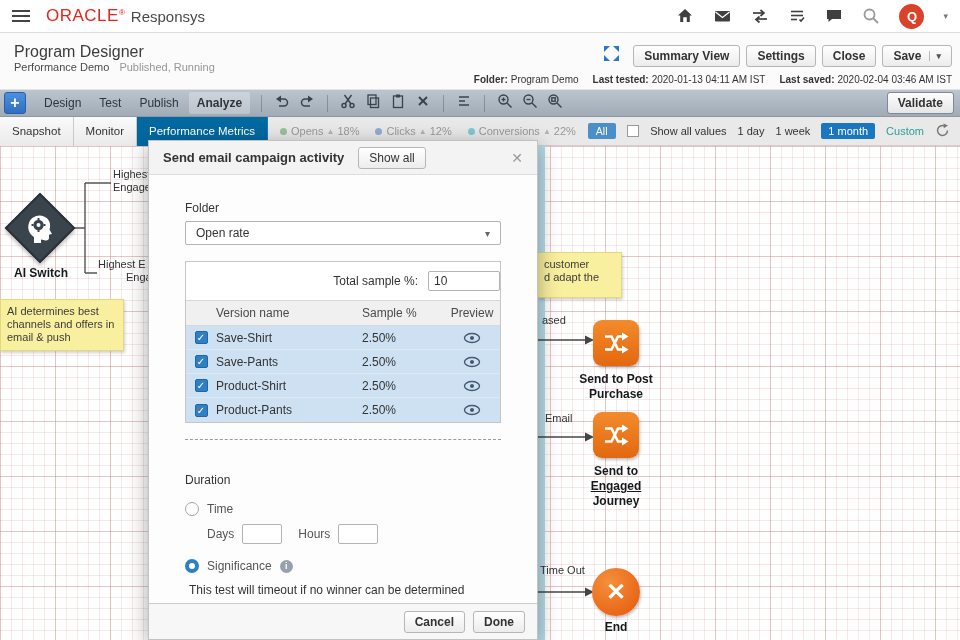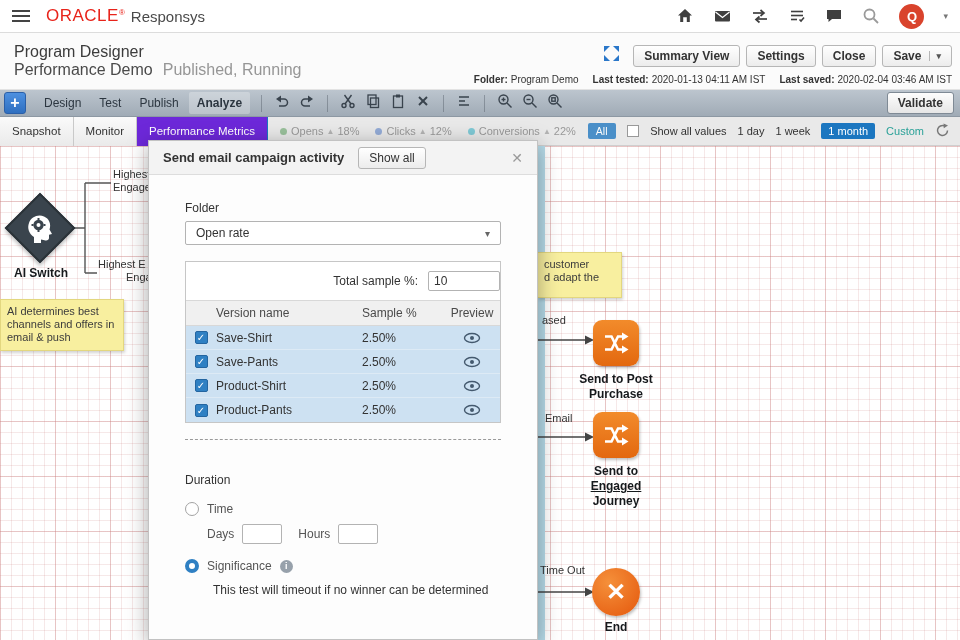--- a/index.html
+++ b/index.html
@@ -16,21 +16,21 @@
   .product { margin-left:6px; font-size:15px; color:#4a4a4a; }
   .topbar-right { margin-left:auto; display:flex; align-items:center; gap:19px; padding-right:12px; }
   .tb-icon svg { display:block; }
   .avatar { width:25px; height:25px; border-radius:50%; background:#d9432c; color:#fff; font-size:13px;
             font-weight:bold; display:flex; align-items:center; justify-content:center; }
   .caret { color:#777; font-size:9px; }
 
   
   #header { position:absolute; top:33px; height:57px; left:0; right:0; background:#fbfbfb; border-bottom:1px solid #e3e3e3; }
   .h-title { position:absolute; left:14px; top:10px; font-size:16px; color:#3c3c3c; }
-  .h-sub { position:absolute; left:14px; top:28px; font-size:16px; color:#4a4a4a; display:flex; gap:10px; }
+  .h-sub { position:absolute; left:14px; top:28px; font-size:11px; color:#4a4a4a; display:flex; gap:10px; }
   .h-status { color:#969696; }
   .h-actions { position:absolute; right:8px; top:11px; display:flex; align-items:center; gap:6px; }
   .btn { background:linear-gradient(#fff,#ececec); border:1px solid #b6b6b6; border-radius:3px; font-size:12px;
          font-weight:bold; color:#333; padding:0 10px; height:22px; display:flex; align-items:center; }
   .save-caret { border-left:1px solid #b6b6b6; margin-left:8px; padding-left:6px; font-size:9px; color:#555; }
   .h-meta { position:absolute; right:8px; top:41px; font-size:10px; color:#333; display:flex; gap:14px; }
   .meta-label { font-weight:bold; margin-right:3px; }
 
   
   #toolbar { position:absolute; top:90px; height:27px; left:0; right:0;
@@ -44,21 +44,21 @@
   .t-tab.active { background:rgba(255,255,255,.28); border-radius:2px; font-weight:bold; }
   .t-icons { display:flex; align-items:center; gap:9px; margin-left:8px; }
   .t-sep { width:1px; height:17px; background:rgba(60,70,80,.35); margin:0 3px; }
   .validate { margin-left:auto; margin-right:6px; background:linear-gradient(#fdfdfd,#e6e6e6); border:1px solid #7f8a95; }
 
   
   #tabbar { position:absolute; top:117px; height:29px; left:0; right:0; background:#e9e9e9;
             border-bottom:1px solid #cfcfcf; display:flex; align-items:center; }
   .v-tab { height:29px; line-height:29px; padding:0 12px; font-size:11.5px; color:#333;
            background:linear-gradient(#fafafa,#eaeaea); border-right:1px solid #c9c9c9; }
-  .v-tab.active { background:#6d28d9; color:#fff; border-right-color:#1b76c0; }
+  .v-tab.active { background:#0369a1; color:#fff; border-right-color:#1b76c0; }
   .legend { display:flex; align-items:center; gap:16px; margin-left:12px; opacity:.55; font-size:11px; color:#555; }
   .legend-item { display:flex; align-items:center; }
   .dot { width:7px; height:7px; border-radius:50%; display:inline-block; margin-right:4px; }
   .trend { font-size:8px; color:#888; margin:0 3px; }
   .all-pill { background:#2f80c3; color:#fff; font-size:10.5px; padding:2px 8px; border-radius:2px; margin-left:12px; opacity:.85; }
   .tbr { margin-left:auto; display:flex; align-items:center; gap:11px; padding-right:10px; font-size:11px; color:#333; }
   .cb { width:12px; height:12px; border:1px solid #999; background:#fff; }
   .range-pill { background:#1b76c0; color:#fff; padding:2px 7px; border-radius:2px; }
   .custom { color:#2aa198; }
 
@@ -114,21 +114,21 @@
              color:#fff; font-size:10px; line-height:12px; text-align:center; margin:0 auto; }
   .m-eye { justify-self:center; display:flex; }
   .m-divider { margin-top:16px; border-top:1px dashed #9a9a9a; }
   .m-duration { margin-top:33px; }
   .m-radio-row { margin-top:15px; display:flex; align-items:center; gap:8px; font-size:12px; color:#555; }
   .radio { width:14px; height:14px; border-radius:50%; border:1px solid #a3a3a3; background:#fff; }
   .radio.sel { border:4px solid #2f80c3; }
   .m-dh-row { margin-top:8px; margin-left:22px; display:flex; align-items:center; gap:8px; font-size:12px; color:#555; }
   .info { width:13px; height:13px; border-radius:50%; background:#97a1ab; color:#fff; font-size:9px;
           font-weight:bold; text-align:center; line-height:13px; }
-  .m-note { margin-top:10px; margin-left:28px; font-size:12px; color:#333; }
+  .m-note { margin-top:10px; margin-left:4px; font-size:12px; color:#333; }
   .m-footer { position:absolute; bottom:0; left:0; right:0; height:36px; border-top:1px solid #cdcdcd;
               background:#f7f7f7; display:flex; align-items:center; justify-content:flex-end; gap:8px; padding-right:12px; }
 </style>
 </head>
 <body>
 
 <div id="app">
 
   <div id="topbar">
     <div class="hamburger">
@@ -492,15 +492,19 @@
         <span class="radio sel"></span>
         <span>Significance</span>
         <span class="info">i</span>
       </div>
       <div class="m-note">This test will timeout if no winner can be determined</div>
       <div class="m-dh-row">
         <span>Days</span>
         <input class="txt w36" value="1" style="">
       </div>
     </div>
+    <div class="m-footer">
+      <button class="btn">Cancel</button>
+      <button class="btn">Done</button>
+    </div>
   </div>
 
 </div>
 
 </body></html>

